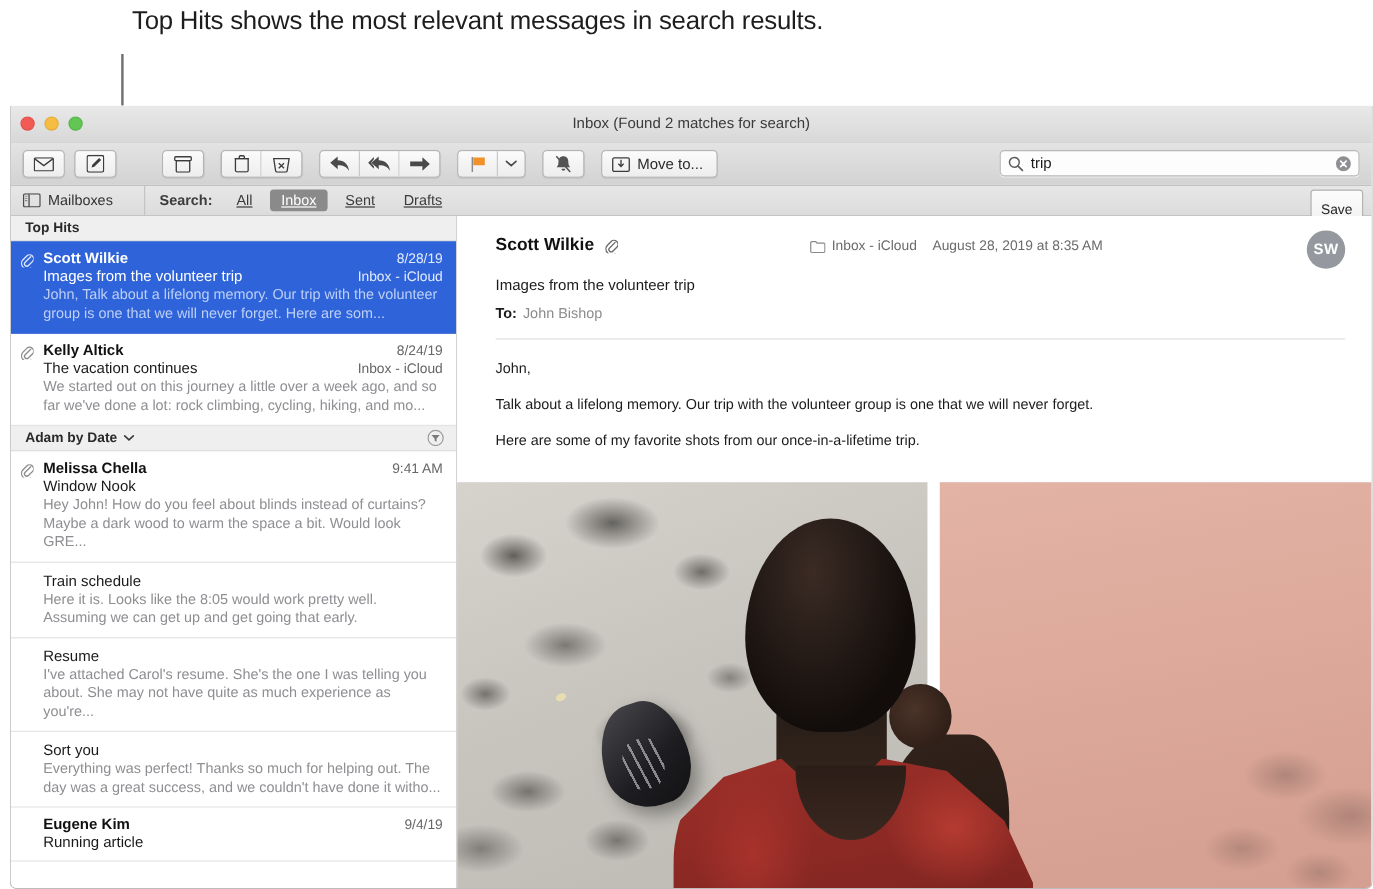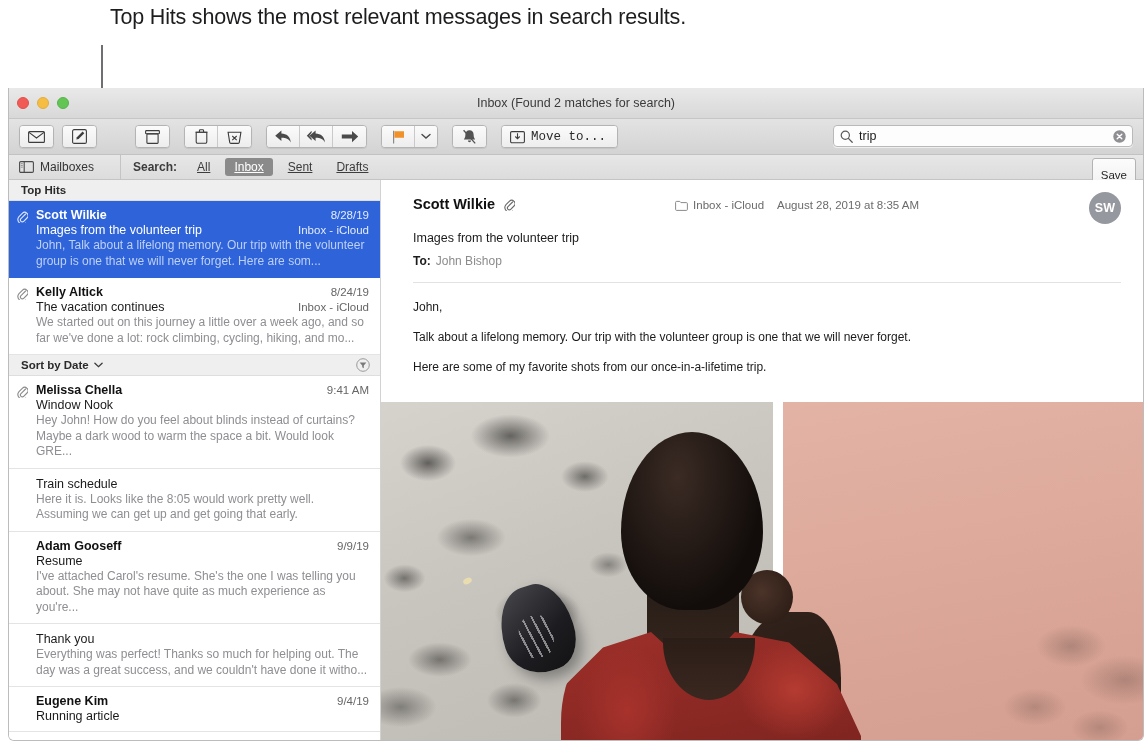--- a/index.html
+++ b/index.html
@@ -79,21 +79,20 @@
     display: flex; align-items: center;
   }
   .tb-group {
     display: flex;
     border: 1px solid #b4b4b4;
     border-radius: 4px;
     overflow: hidden;
     background: #f5f5f5;
     box-shadow: 0 0.5px 0 rgba(255,255,255,0.7) inset, 0 0.5px 1px rgba(0,0,0,0.08);
     height: 23px;
-    font-family: Liberation Mono, monospace;
   }
   .tb-btn {
     width: 33px; height: 100%;
     display: flex; align-items: center; justify-content: center;
     background: linear-gradient(#fbfbfb, #ededed);
     border-right: 1px solid #c9c9c9;
     cursor: default;
   }
   .tb-btn:last-child { border-right: none; }
   .tb-btn.wide { width: auto; padding: 0 11px 0 8px; gap: 6px; font-size: 12.5px; color: #2b2b2b; }
@@ -598,21 +597,21 @@
         </div>
         <div class="msg-row2">
           <span class="msg-subject">The vacation continues</span>
           <span class="msg-mailbox">Inbox - iCloud</span>
         </div>
         <div class="msg-preview">We started out on this journey a little over a week ago, and so far we've done a lot: rock climbing, cycling, hiking, and mo...</div>
       </div>
 
       <div class="section-head sort">
         <span class="sort-label">
-          <span>Sort by Date</span>
+          <span>Adam by Date</span>
           <span>
             <svg width="9" height="6" viewBox="0 0 9 6">
                 <path d="M0.9 1.2 L4.5 4.6 L8.1 1.2" fill="none" stroke="#3a3a3a" stroke-width="1.3" stroke-linecap="round"></path>
               </svg>
           </span>
         </span>
         <span>
           <svg width="14" height="14" viewBox="0 0 14 14">
               <circle cx="7" cy="7" r="6.3" fill="none" stroke="#9a9a9a" stroke-width="1"></circle>
               <path d="M3.6 4.6 h6.8 L7.8 7.6 v2.6 l-1.6 -0.9 v-1.7 Z" fill="#7a7a7a"></path>
@@ -637,33 +636,29 @@
       </div>
 
       <div class="msg">
         <div class="msg-row2">
           <span class="msg-subject">Train schedule</span>
         </div>
         <div class="msg-preview">Here it is. Looks like the 8:05 would work pretty well. Assuming we can get up and get going that early.</div>
       </div>
 
       <div class="msg">
-        <div class="msg-row1">
-          <span class="msg-from">Adam Gooseff</span>
-          <span class="msg-date">9/9/19</span>
-        </div>
         <div class="msg-row2">
           <span class="msg-subject">Resume</span>
         </div>
         <div class="msg-preview">I've attached Carol's resume. She's the one I was telling you about. She may not have quite as much experience as you're...</div>
       </div>
 
       <div class="msg">
         <div class="msg-row2">
-          <span class="msg-subject">Thank you</span>
+          <span class="msg-subject">Sort you</span>
         </div>
         <div class="msg-preview">Everything was perfect! Thanks so much for helping out. The day was a great success, and we couldn't have done it witho...</div>
       </div>
 
       <div class="msg">
         <div class="msg-row1">
           <span class="msg-from">Eugene Kim</span>
           <span class="msg-date">9/4/19</span>
         </div>
         <div class="msg-row2">

